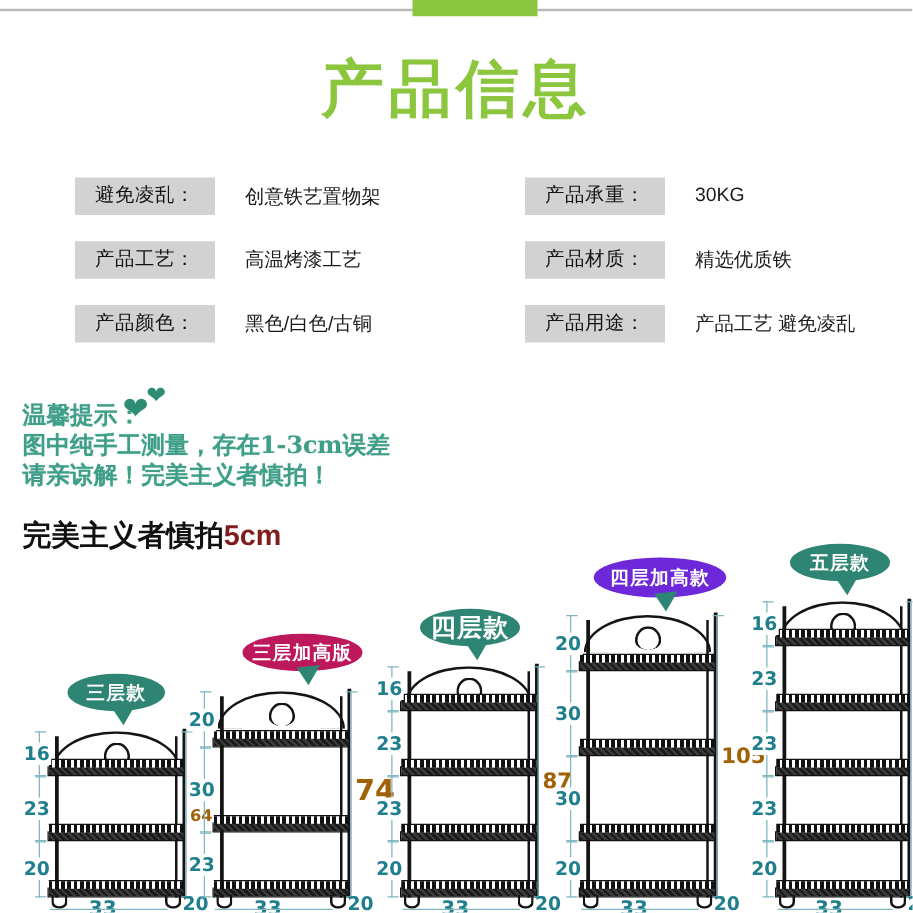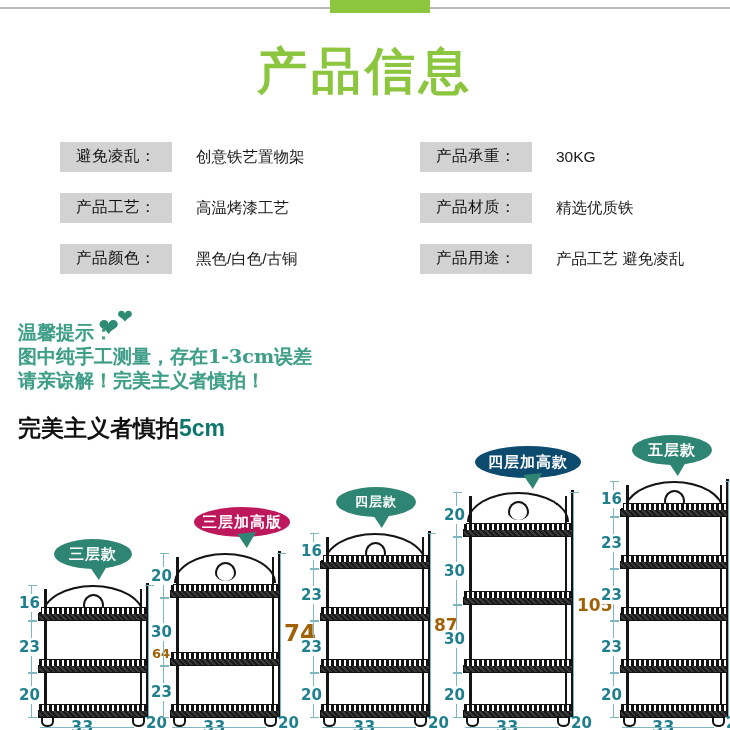--- a/index.html
+++ b/index.html
@@ -45,21 +45,21 @@
     color:#3f9e88;font-size:19px;line-height:24px;font-weight:bold;
     font-family:"DejaVu Serif","Liberation Serif",serif;
     text-shadow:0 0 1px rgba(63,158,136,.4);
   }
   #reminder .ln{display:block;white-space:nowrap;}
 
   #foot-note{
     position:absolute;left:18px;top:413px;
     font-size:23px;font-weight:bold;color:#111;white-space:nowrap;letter-spacing:0px;
   }
-  #foot-note .hl{color:#0f766e;}
+  #foot-note .hl{color:#7f1d1d;}
 
   
   #shelf-area{position:absolute;left:0;top:360px;width:730px;height:370px;}
 
   .shelf-unit{position:absolute;bottom:0;}
 
   
   .bubble{
     position:absolute;background:#2f8573;color:#fff;border-radius:50%;
     font-weight:bold;text-align:center;white-space:nowrap;
@@ -237,21 +237,21 @@
       <div class="dim dim-label" style="left: 0px; bottom: 88.88px; font-size: 15px; color: rgb(31, 127, 140);">30</div>
       <div class="dim-v-line" style="left: 13px; bottom: 131.78px; height: 45.2px;"></div>
       <div class="dim dim-label" style="left: 0px; bottom: 145.38px; font-size: 15px; color: rgb(31, 127, 140);">20</div>
       <div class="dim dim-total" style="left: 134px; bottom: 84.49px; font-size: 23px;">74</div>
       <div class="dim-v-line" style="left: 130px; bottom: 12px; height: 164.98px;"></div>
       <div class="dim dim-base" style="left: 53px; bottom: -6px; font-size: 16px;">33</div>
       <div class="dim-h-line" style="left: 22px; width: 94px; bottom: 2px;"></div>
       <div class="dim dim-base" style="left: 128px; bottom: -2px; font-size: 15px;">20</div>
     </div>
     <div class="shelf-unit" style="left: 300px; width: 150px; height: 255.32px;">
-      <div class="bubble" style="width: 80px; height: 30px; line-height: 30px; font-size: 13px; left: 36px; top: 12px; background: rgb(47, 133, 115);">
+      <div class="bubble" style="width: 80px; height: 30px; line-height: 30px; font-size: 20px; left: 36px; top: 12px; background: rgb(47, 133, 115);">
         <span>四层款</span>
       </div>
       <div class="rack" style="left: 20px; width: 110px; height: 185.32px;">
         <div class="post l" style="height: 181.32px;"></div>
         <div class="post r" style="height: 181.32px;"></div>
         <div class="back-post" style="height: 187.32px;"></div>
         <div class="crown" style="bottom: 155.32px;"></div>
         <div class="tier" style="height: 8px; bottom: 0px;">
           <div class="lip"></div>
         </div>
@@ -275,21 +275,21 @@
       <div class="dim dim-label" style="left: 0px; bottom: 126.17px; font-size: 15px; color: rgb(31, 127, 140);">23</div>
       <div class="dim-v-line" style="left: 13px; bottom: 161.16px; height: 36.16px;"></div>
       <div class="dim dim-label" style="left: 0px; bottom: 170.24px; font-size: 15px; color: rgb(31, 127, 140);">16</div>
       <div class="dim dim-total" style="left: 134px; bottom: 94.66px; font-size: 17px;">87</div>
       <div class="dim-v-line" style="left: 130px; bottom: 12px; height: 185.32px;"></div>
       <div class="dim dim-base" style="left: 53px; bottom: -6px; font-size: 16px;">33</div>
       <div class="dim-h-line" style="left: 22px; width: 94px; bottom: 2px;"></div>
       <div class="dim dim-base" style="left: 128px; bottom: -2px; font-size: 15px;">20</div>
     </div>
     <div class="shelf-unit" style="left: 443px; width: 150px; height: 296px;">
-      <div class="bubble" style="width: 106px; height: 32px; line-height: 32px; font-size: 15px; left: 32px; top: 12px; background: #0c4a6e;">
+      <div class="bubble" style="width: 106px; height: 32px; line-height: 32px; font-size: 15px; left: 32px; top: 12px; background: #6d28d9;">
         <span>四层加高款</span>
       </div>
       <div class="rack" style="left: 20px; width: 110px; height: 226px;">
         <div class="post l" style="height: 222px;"></div>
         <div class="post r" style="height: 222px;"></div>
         <div class="back-post" style="height: 228px;"></div>
         <div class="crown" style="bottom: 196px;"></div>
         <div class="tier" style="height: 8px; bottom: 0px;">
           <div class="lip"></div>
         </div>

